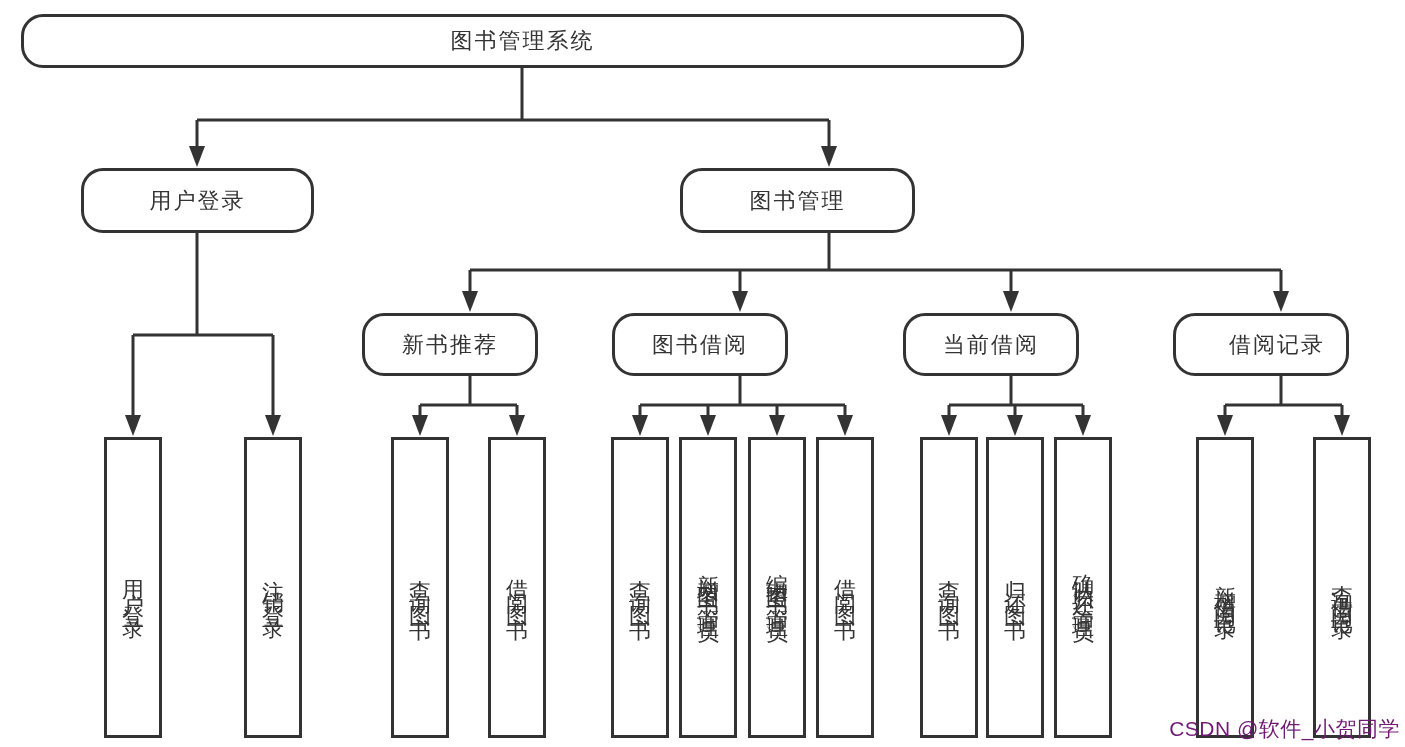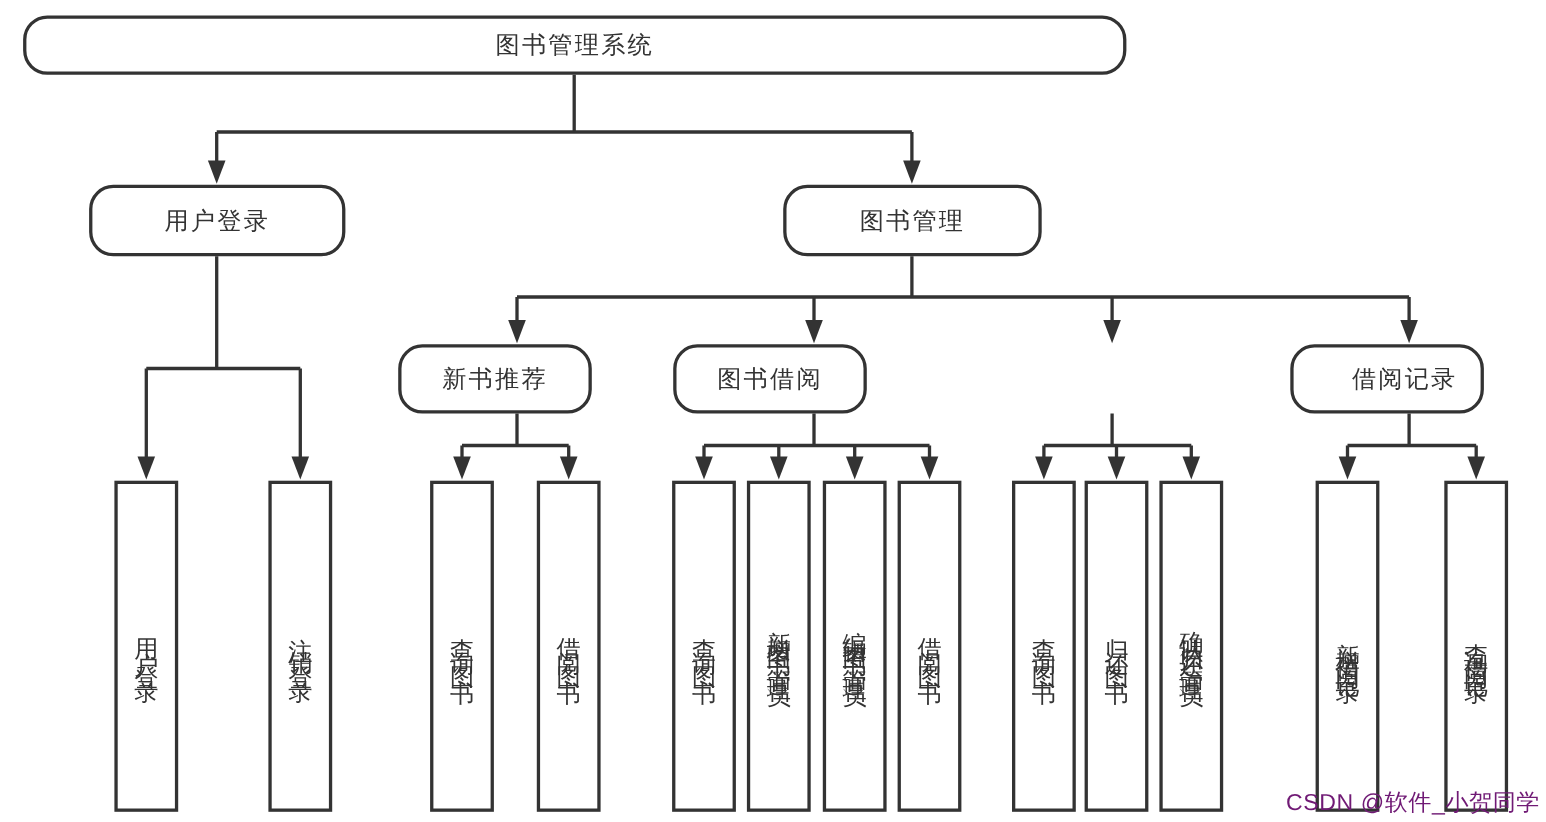--- a/index.html
+++ b/index.html
@@ -33,21 +33,21 @@
     justify-content: center;
     color: #333333;
   }
   .node--h {
     font-size: 22px;
     letter-spacing: 2px;
     border-radius: 22px;
   }
   .node--root   { left: 21px;  top: 14px;  width: 1003px; height: 54px; }
   .node--l2a    { left: 81px;  top: 168px; width: 233px;  height: 65px; }
-  .node--l2b    { left: 712px; top: 168px; width: 235px;  height: 65px; }
+  .node--l2b    { left: 680px; top: 168px; width: 235px;  height: 65px; }
   .node--l3     { top: 313px;  width: 176px; height: 63px; }
   .node--l3-1   { left: 362px; }
   .node--l3-2   { left: 612px; }
   .node--l3-3   { left: 903px; }
   .node--l3-4   { left: 1173px; padding-left: 32px; }
   .node--leaf {
     top: 437px;
     width: 58px;
     height: 301px;
     font-size: 22px;
@@ -142,20 +142,23 @@
   <div class="node node--h node--l2b">
     <span>图书管理</span>
   </div>
 
   <div class="node node--h node--l3 node--l3-1">
     <span>新书推荐</span>
   </div>
   <div class="node node--h node--l3 node--l3-2">
     <span>图书借阅</span>
   </div>
+  <div class="node node--h node--l3 node--l3-3">
+    <span>当前借阅</span>
+  </div>
   <div class="node node--h node--l3 node--l3-4">
     <span>借阅记录</span>
   </div>
 
   <div class="node node--leaf leaf-1">
     <span class="vtext vtext--short">用户登录</span>
   </div>
   <div class="node node--leaf leaf-2">
     <span class="vtext vtext--short">注销登录</span>
   </div>

